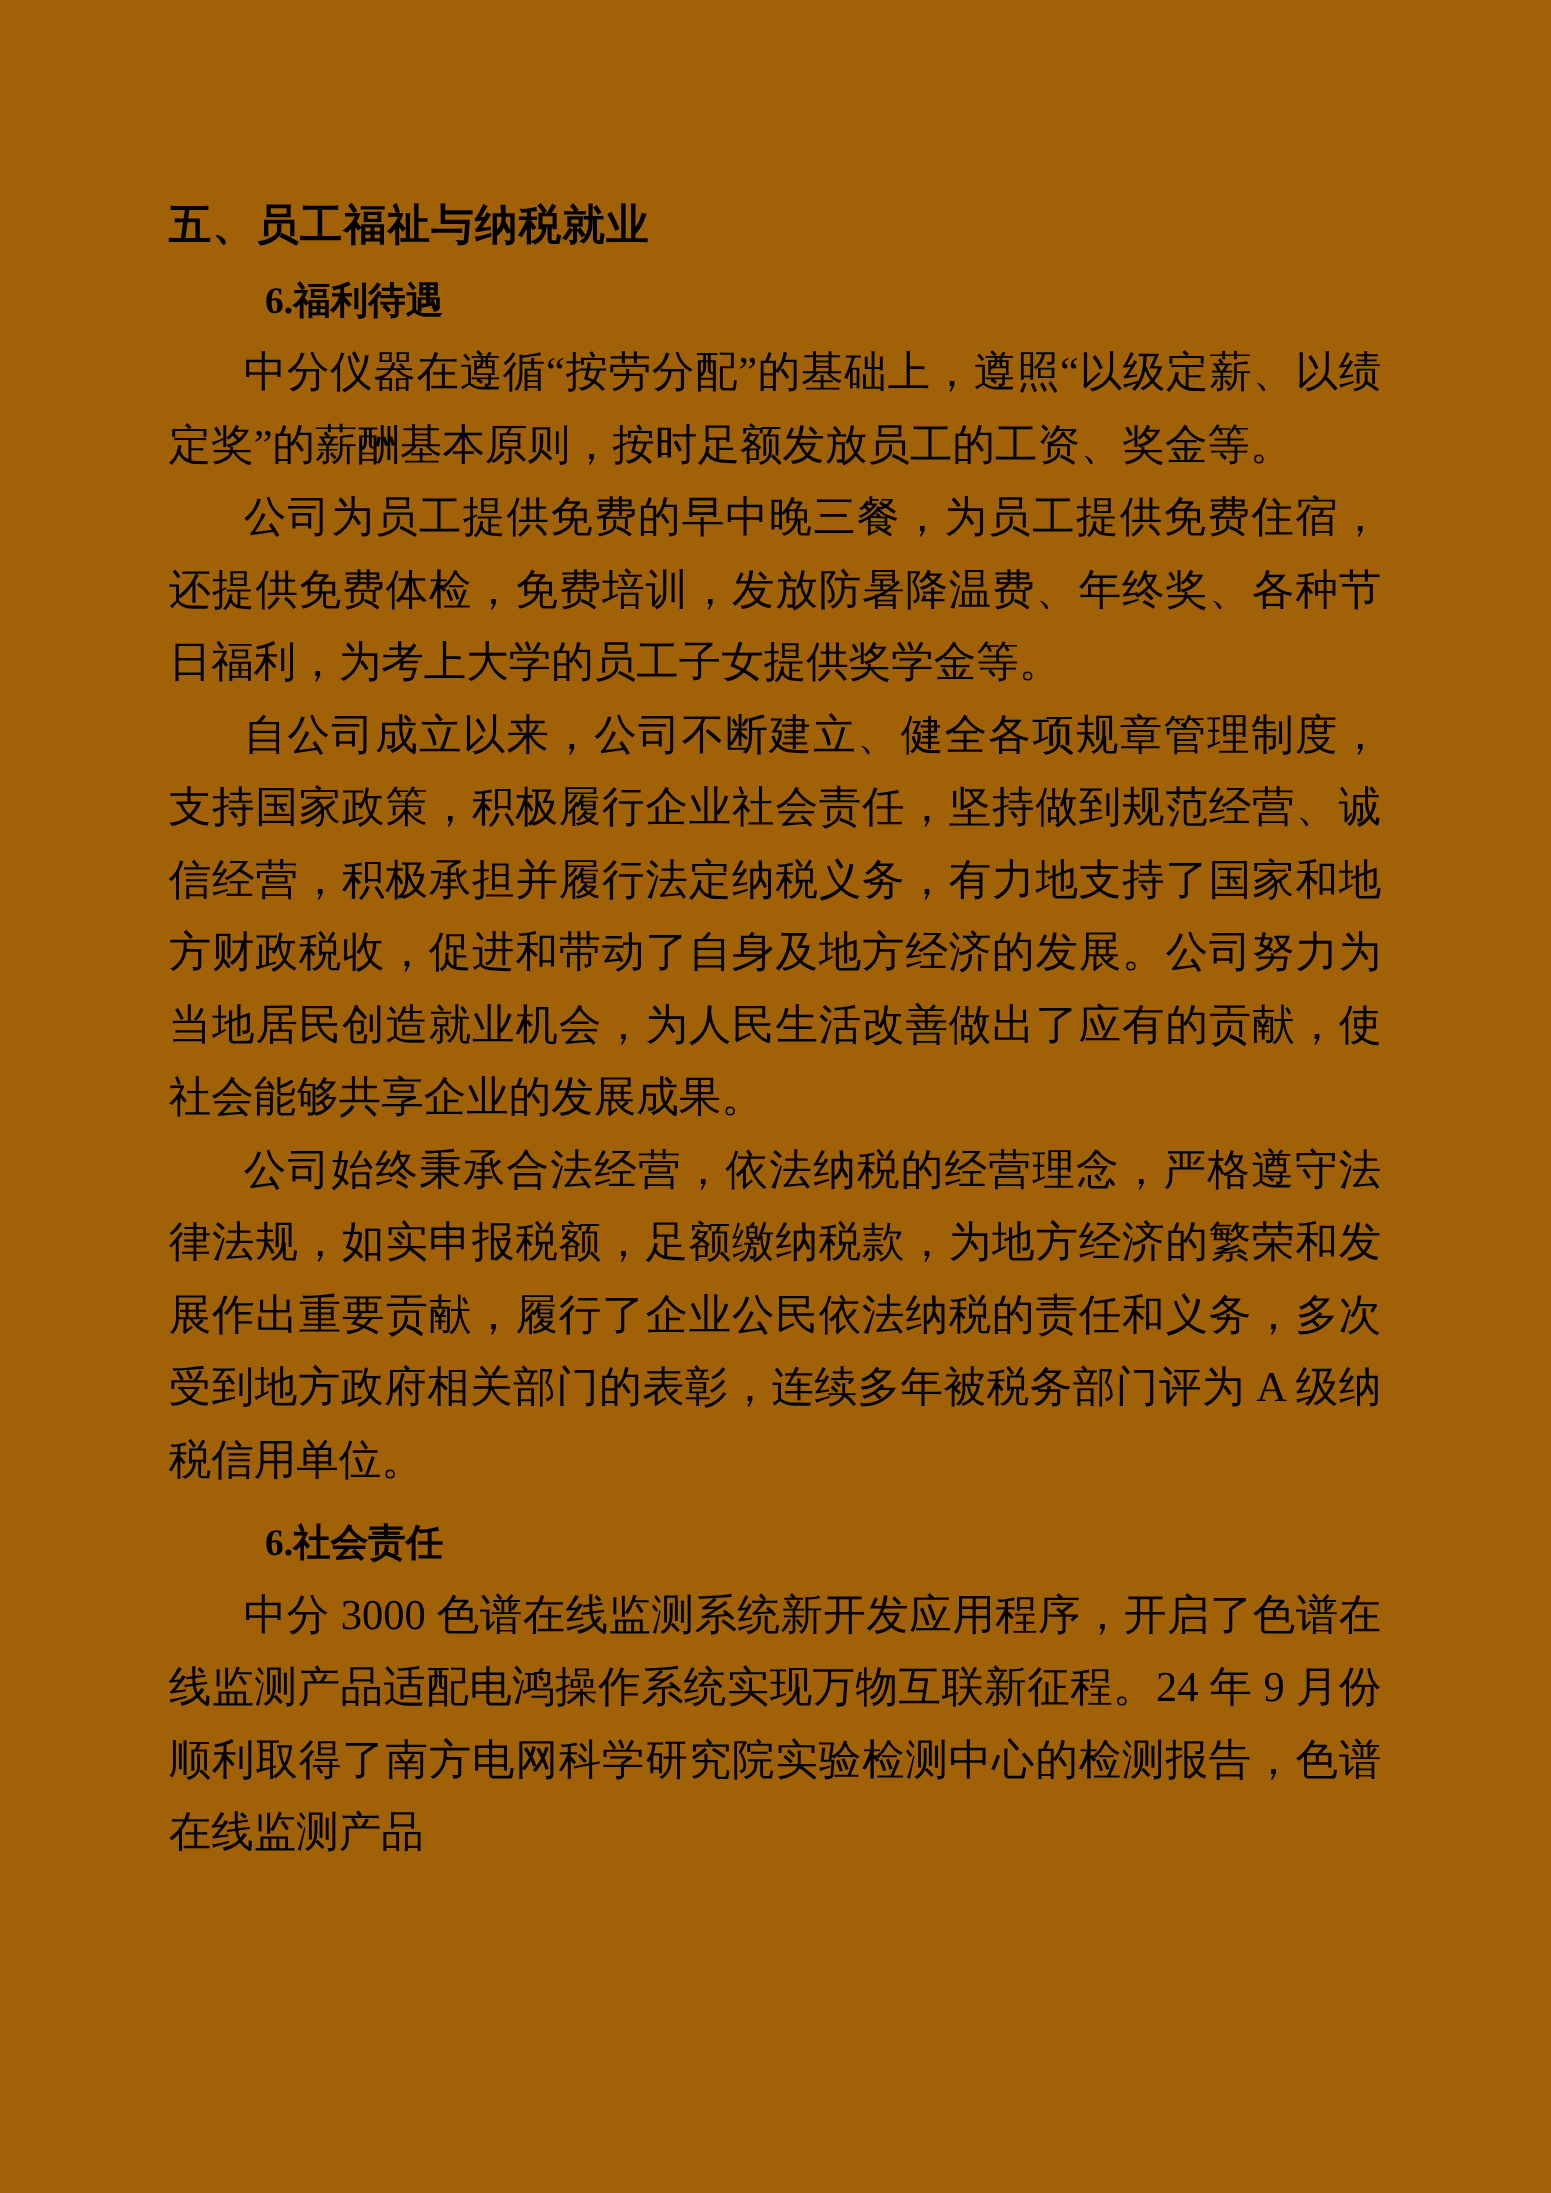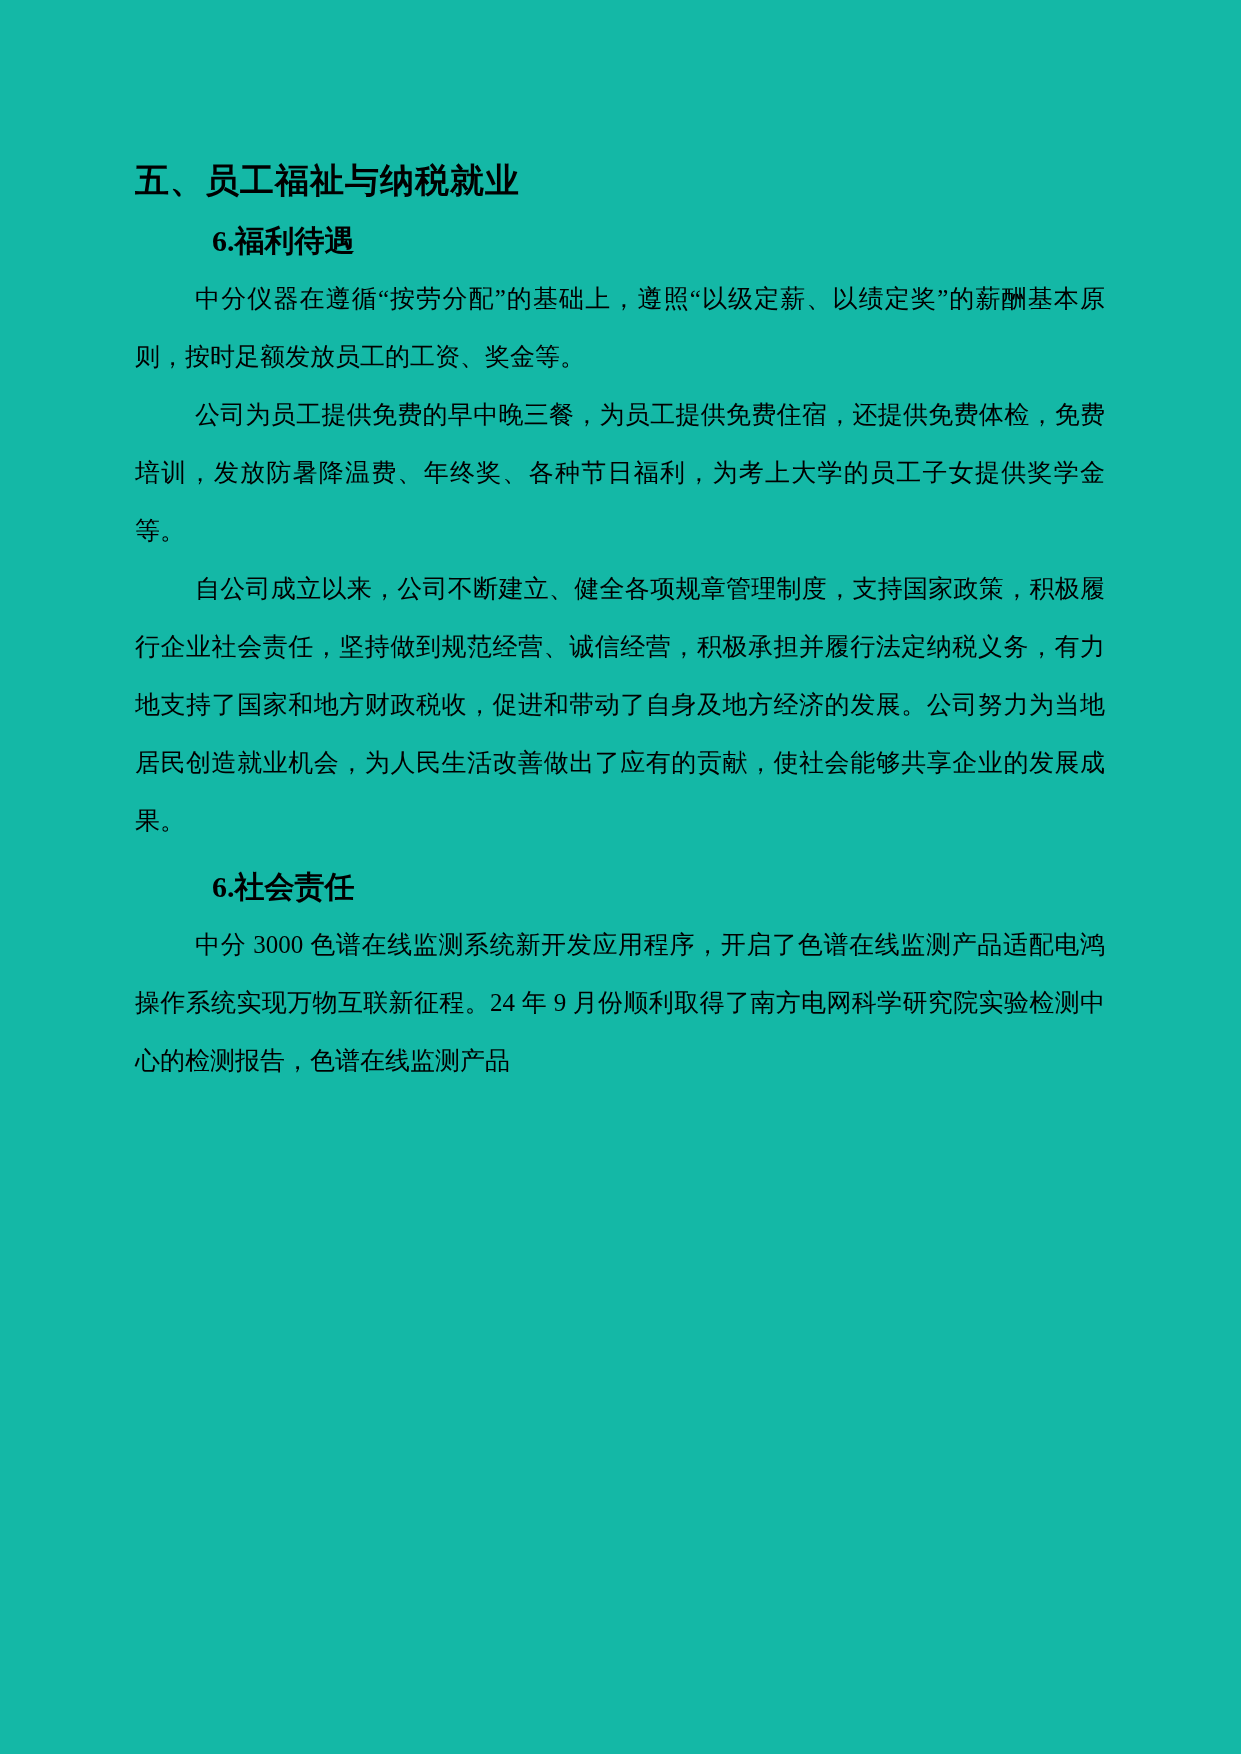--- a/index.html
+++ b/index.html
@@ -5,21 +5,21 @@
   html, body {
     margin: 0;
     padding: 0;
     background: #888;
   }
   .page {
     position: relative;
     width: 1241px;
     height: 1754px;
     margin: 0 auto;
-    background: #14b8a6;
+    background: #a16207;
     color: #000000;
     overflow: hidden;
   }
   .content {
     position: absolute;
     left: 135px;
     top: 156px;
     width: 970px;
   }
   .doc-title {
@@ -36,37 +36,38 @@
     font-family: "Liberation Serif", "DejaVu Serif", serif;
     font-weight: bold;
     font-size: 30px;
     line-height: 58px;
     text-indent: 77px;
     color: #000000;
   }
   .paragraph {
     margin: 0;
     font-family: "Liberation Serif", "DejaVu Serif", serif;
-    font-size: 25px;
+    font-size: 34px;
     line-height: 58px;
     text-align: justify;
     text-justify: inter-ideograph;
     text-indent: 60px;
     color: #000000;
     word-break: break-all;
   }
 </style>
 </head>
 <body>
 
 <div class="page">
   <div class="content">
     <h1 class="doc-title">五、员工福祉与纳税就业</h1>
     <div id="sections-root">
         <h2 class="section-heading">6.福利待遇</h2>
         <p class="paragraph">中分仪器在遵循“按劳分配”的基础上，遵照“以级定薪、以绩定奖”的薪酬基本原则，按时足额发放员工的工资、奖金等。</p>
         <p class="paragraph">公司为员工提供免费的早中晚三餐，为员工提供免费住宿，还提供免费体检，免费培训，发放防暑降温费、年终奖、各种节日福利，为考上大学的员工子女提供奖学金等。</p>
         <p class="paragraph">自公司成立以来，公司不断建立、健全各项规章管理制度，支持国家政策，积极履行企业社会责任，坚持做到规范经营、诚信经营，积极承担并履行法定纳税义务，有力地支持了国家和地方财政税收，促进和带动了自身及地方经济的发展。公司努力为当地居民创造就业机会，为人民生活改善做出了应有的贡献，使社会能够共享企业的发展成果。</p>
+        <p class="paragraph">公司始终秉承合法经营，依法纳税的经营理念，严格遵守法律法规，如实申报税额，足额缴纳税款，为地方经济的繁荣和发展作出重要贡献，履行了企业公民依法纳税的责任和义务，多次受到地方政府相关部门的表彰，连续多年被税务部门评为 A 级纳税信用单位。</p>
         <h2 class="section-heading">6.社会责任</h2>
         <p class="paragraph">中分 3000 色谱在线监测系统新开发应用程序，开启了色谱在线监测产品适配电鸿操作系统实现万物互联新征程。24 年 9 月份顺利取得了南方电网科学研究院实验检测中心的检测报告，色谱在线监测产品</p>
       </div>
   </div>
 </div>
 
 </body></html>

